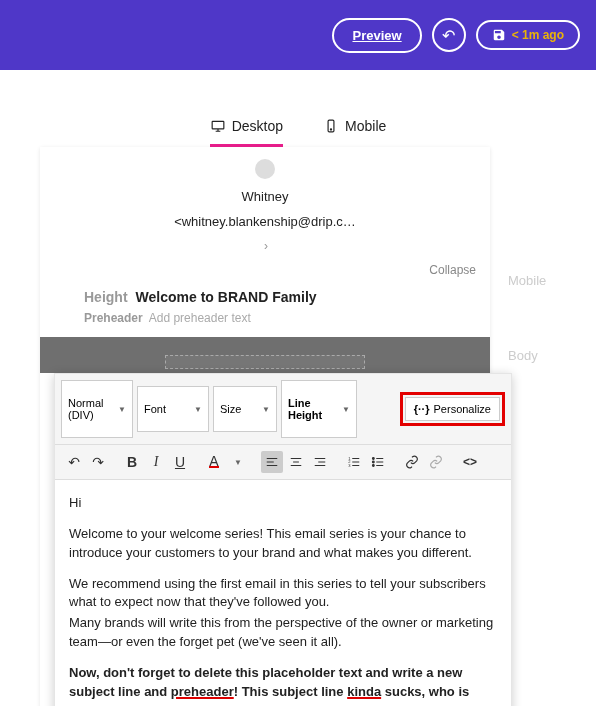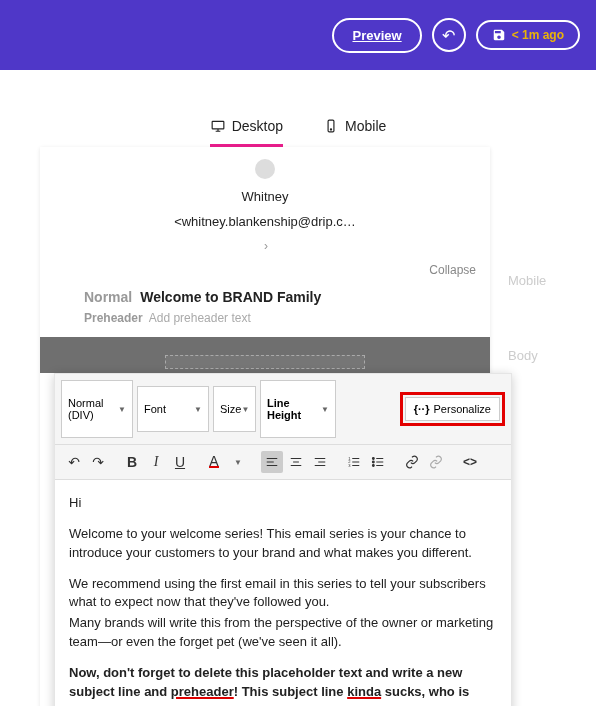--- a/index.html
+++ b/index.html
@@ -35,21 +35,21 @@
   
   .header-band { background: #6f6f6f; height: 36px; position: relative; }
   .insert-bar { position: absolute; top: 18px; left: 50%; transform: translateX(-50%); width: 200px; height: 14px; border: 1px dashed #aaa; background: rgba(255,255,255,0.05); }
   
   .editor-wrap { background: #fff; padding: 0; margin: 0 -22px 0 14px; box-shadow: 0 2px 10px rgba(0,0,0,0.2); border: 1px solid #e5e5e5; position: relative; z-index: 2; }
   
   .toolbar1 { display: flex; padding: 6px; gap: 4px; border-bottom: 1px solid #ddd; background: #f5f5f5; align-items: center; }
   .tool-select { border: 1px solid #ccc; background: #fff; font-size: 11px; padding: 16px 6px; display: flex; align-items: center; justify-content: space-between; cursor: pointer; }
   .ts-normal { width: 72px; }
   .ts-font { width: 72px; }
-  .ts-size { width: 43px; }
+  .ts-size { width: 64px; }
   .ts-lh { width: 76px; font-weight: bold; }
   .caret { font-size: 8px; color: #666; }
   .personalize-btn { border: 1px solid #ccc; background: #fff; font-size: 11px; padding: 5px 8px; display: flex; align-items: center; gap: 4px; cursor: pointer; }
   .personalize-highlight { border: 3px solid #e30000; padding: 2px; margin-left: auto; }
   
   .toolbar2 { display: flex; padding: 6px 8px; gap: 2px; border-bottom: 1px solid #ddd; background: #f5f5f5; align-items: center; }
   .tbtn { width: 22px; height: 22px; display: flex; align-items: center; justify-content: center; cursor: pointer; font-size: 14px; color: #333; border-radius: 2px; }
   .tbtn.active { background: #ccc; }
   .tsep { width: 8px; }
   .tbtn svg { width: 14px; height: 14px; }
@@ -103,21 +103,21 @@
     <div class="sender-row">
       <div class="avatar"></div>
       <span class="sender-name">Whitney</span>
       <span class="sender-email">&lt;whitney.blankenship@drip.c…</span>
       <span class="chevron">›</span>
       <span class="collapse">Collapse</span>
     </div>
 
     <div class="subject-block">
       <div class="subject-row">
-        <span class="subject-label">Normal</span>
+        <span class="subject-label">Height</span>
         <span class="subject-value">Welcome to BRAND Family</span>
       </div>
       <div class="preheader-row">
         <span class="preheader-label">Preheader</span>
         <span class="preheader-value">Add preheader text</span>
       </div>
     </div>
 
     <div style="display:flex;">
       <div style="flex:1;">

